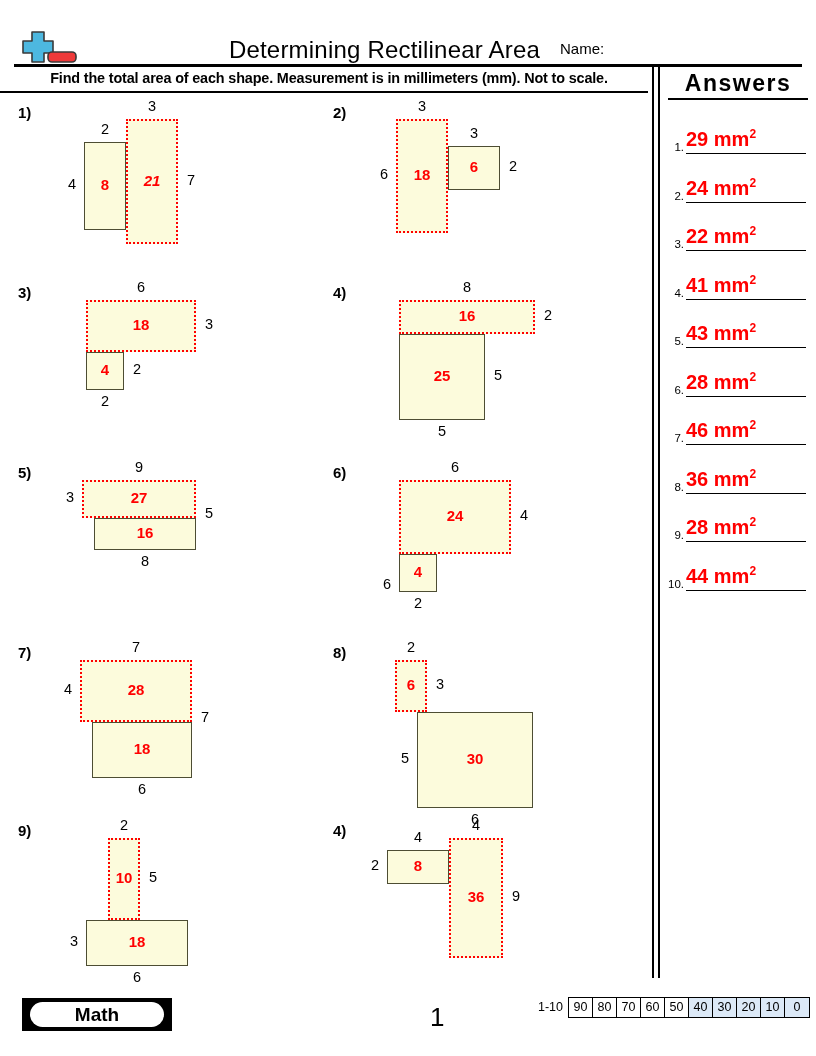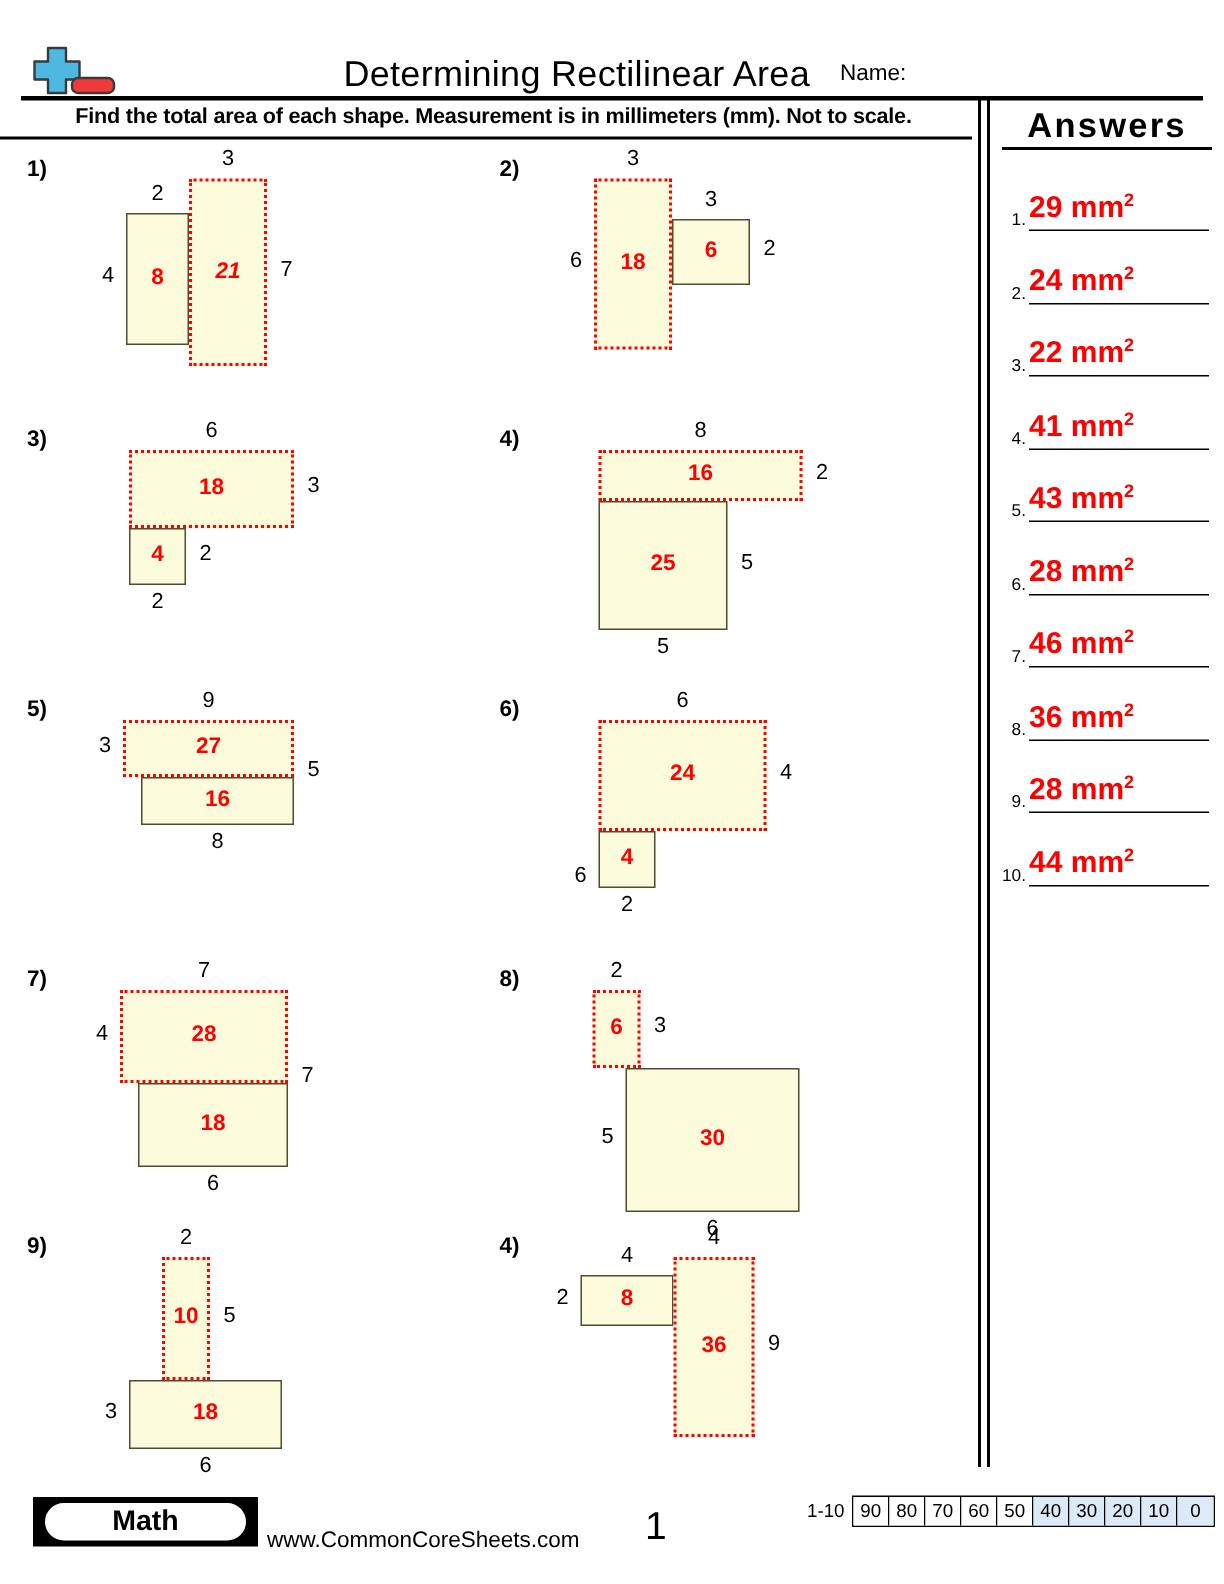--- a/index.html
+++ b/index.html
@@ -282,21 +282,20 @@
       <div class="dim" style="left: 116px; top: -5px; width: 54px;">4</div>
       <div class="dim" style="left: 35px; top: 35px; width: 14px;">2</div>
       <div class="dim" style="left: 176px; top: 66px; width: 14px;">9</div>
     </div>
   </div>
 
 <div id="footer">
   <div id="math-badge">
     <div class="pill">Math</div>
   </div>
-  <div id="site-url">www.CommonCoreSheets.com</div>
   <div id="page-no">1</div>
 </div>
 <div id="scale">
   <div id="scale-label">1-10</div>
   <div id="scale-cells">
       <div class="scale-cell">90</div>
       <div class="scale-cell">80</div>
       <div class="scale-cell">70</div>
       <div class="scale-cell">60</div>
       <div class="scale-cell">50</div>

